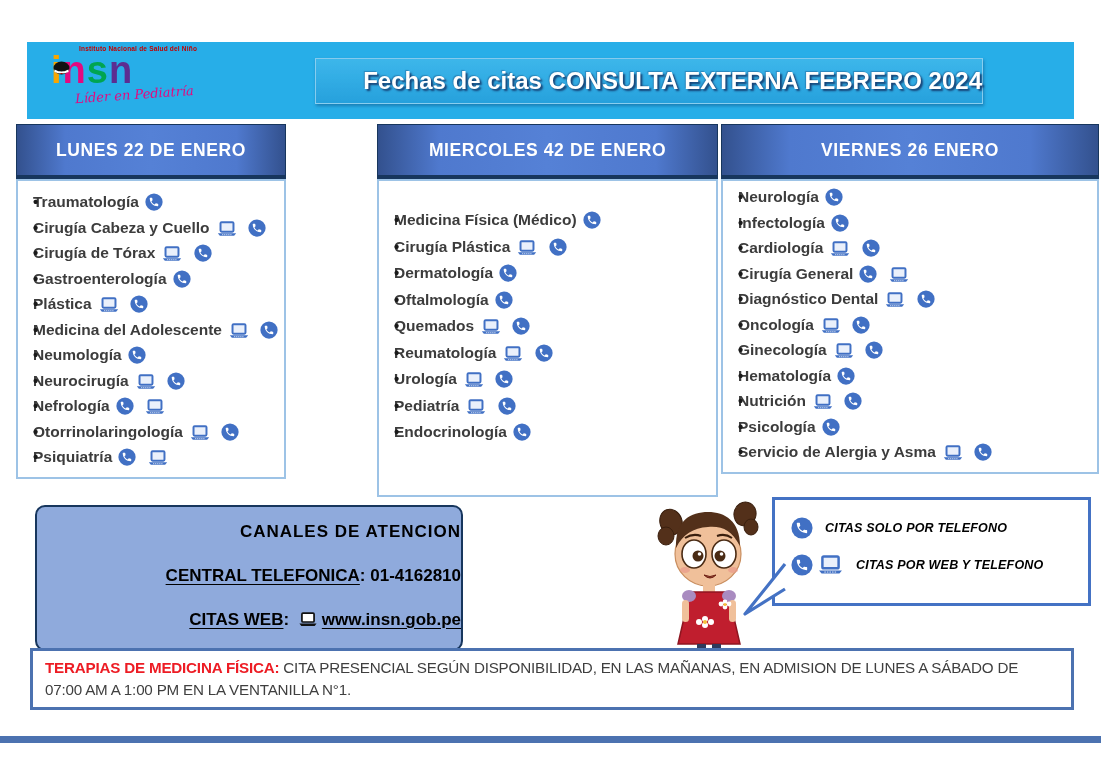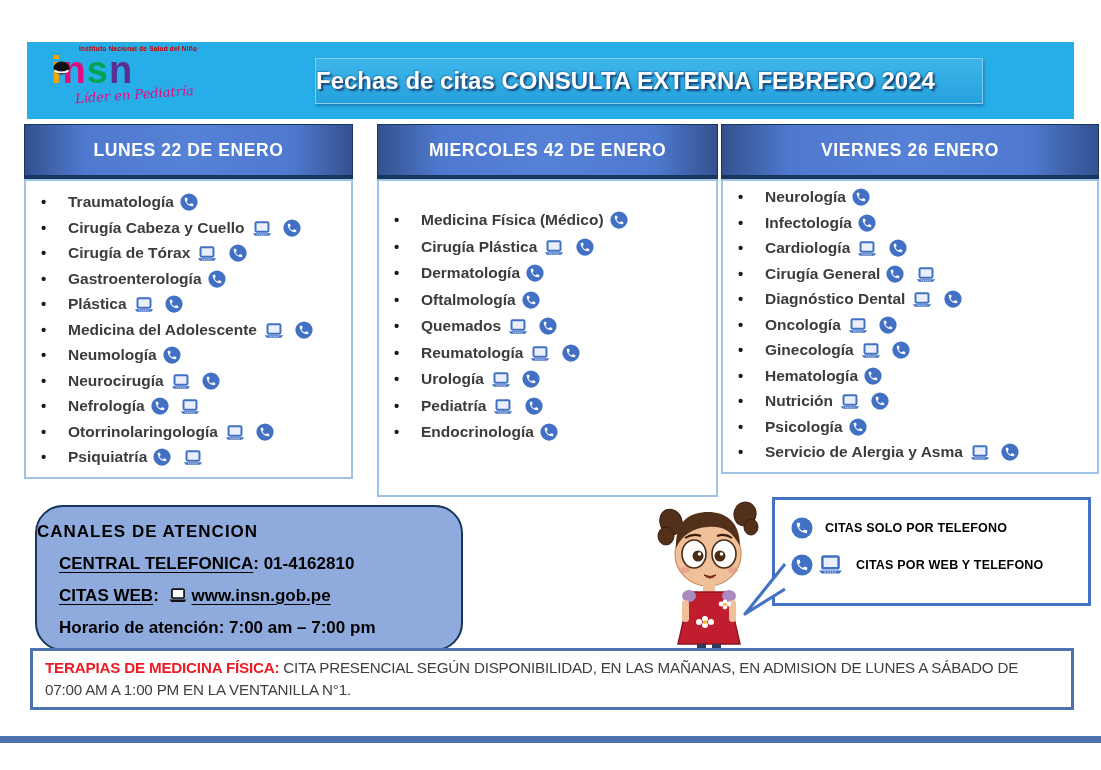--- a/index.html
+++ b/index.html
@@ -10,59 +10,59 @@
   .header-band{position:absolute;left:27px;top:42px;width:1047px;height:77px;background:#27AEE8;}
   .logo{position:absolute;left:14px;top:3px;width:210px;height:72px;}
   .org-line{font-size:6.5px;font-weight:bold;color:#C00000;margin-left:38px;letter-spacing:.2px;}
   .logo-word{position:relative;font-weight:900;font-size:38px;line-height:36px;letter-spacing:1px;margin-left:10px;}
   .logo-word .l0{color:#F7A600;} .logo-word .l1{color:#E4097F;}
   .logo-word .l2{color:#00A551;} .logo-word .l3{color:#5C2D91;}
   .logo-face{position:absolute;left:2px;top:-8px;width:17px;height:14px;}
   .tagline{font-family:"DejaVu Serif",serif;font-style:italic;color:#E4097F;font-size:13px;
            transform:rotate(-4deg);margin:-3px 0 0 34px;}
   .page-title{position:absolute;left:288px;top:16px;width:666px;height:44px;line-height:44px;
-              text-align:left;color:#fff;font-size:24px;font-weight:bold;
+              text-align:right;color:#fff;font-size:24px;font-weight:bold;
               text-shadow:2px 2px 2px rgba(16,40,90,.8),-1px -1px 1px rgba(16,40,90,.3);
               background:linear-gradient(180deg,rgba(255,255,255,.10),rgba(30,80,150,.14));
               border:1px solid rgba(150,210,240,.85);box-shadow:1px 2px 3px rgba(0,40,90,.35);}
 
   
   .col{position:absolute;top:124px;}
-  #col-0{left:24px;width:329px;} #col-1{left:377px;width:341px;} #col-2{left:721px;width:378px;}
+  #col-0{left:16px;width:270px;} #col-1{left:377px;width:341px;} #col-2{left:721px;width:378px;}
   .day-header{height:50px;display:flex;align-items:center;justify-content:center;
               color:#fff;font-size:17.5px;font-weight:bold;letter-spacing:.6px;
               background:linear-gradient(90deg,#33518E 0%,#4F79CE 18%,#5581D6 50%,#4F79CE 82%,#33518E 100%);
               border:1px solid #17365D;border-bottom:4px solid #17365D;}
   .list-box{border:2px solid #9DC3E6;background:#fff;height:284px;margin:0;}
   #col-0 .list-box{padding-top:12px;} #col-1 .list-box{padding-top:30px;} #col-2 .list-box{padding-top:7px;}
   ul.specialties{list-style:none;margin:0;padding:0;}
-  ul.specialties li{position:relative;padding-left:42px;margin-bottom:7.5px;
+  ul.specialties li{position:relative;padding-left:15px;margin-bottom:7.5px;
                     font-size:15.5px;font-weight:600;color:#3C3C3C;line-height:17px;white-space:nowrap;}
   #col-1 ul.specialties li{margin-bottom:8.5px;}
   ul.specialties li::before{content:"•";position:absolute;left:15px;top:0;color:#1a1a1a;font-size:15px;}
   .icons{display:inline-block;}
   .icons .ic{display:inline-block;vertical-align:-4px;margin-left:6px;}
   .ic.svg-phone svg{width:18px;height:18px;display:block;}
   .ic.svg-laptop svg{width:22px;height:16px;display:block;}
 
   
   .channels{position:absolute;left:35px;top:505px;width:424px;height:142px;background:#8FAADC;
-            border:2.5px solid #17365D;border-radius:28px;text-align:left;color:#000;}
+            border:2.5px solid #17365D;border-radius:10px;text-align:right;color:#000;}
   .ch-title{margin-top:15px;font-size:17px;font-weight:800;letter-spacing:1px;}
-  .ch-line{margin-top:12px;font-size:17px;font-weight:bold;padding-left:22px;}
+  .ch-line{margin-top:24px;font-size:17px;font-weight:bold;padding-left:22px;}
   .u{text-decoration:underline;text-underline-offset:3px;}
   .web-ic{display:inline-block;vertical-align:-2px;margin:0 4px;}
   .web-ic svg{width:20px;height:15px;display:block;}
 
   
   .girl{position:absolute;left:646px;top:496px;width:128px;height:168px;}
   .bubble{position:absolute;left:772px;top:497px;width:313px;height:103px;background:#fff;
           border:3px solid #4472C4;}
   .bubble-tail{position:absolute;left:-32px;bottom:-14px;width:44px;height:54px;}
-  .legend-row{display:flex;align-items:center;margin:15px 0 0 16px;}
+  .legend-row{display:flex;align-items:center;margin:15px 0 0 16px;font-style:italic;}
   .legend-row.first{margin-top:17px;}
   .legend-row .ic{margin-right:4px;}
   .legend-row .svg-phone svg{width:22px;height:22px;display:block;}
   .legend-row .svg-laptop svg{width:27px;height:20px;display:block;}
   .legend-text{font-size:12.5px;font-weight:bold;color:#000;letter-spacing:.2px;margin-left:8px;}
 
   
   .notice{position:absolute;left:30px;top:648px;width:1044px;height:62px;background:#fff;
           border:3px solid #4C72B0;box-sizing:border-box;padding:6px 12px;
           font-size:15.2px;color:#3F3F3F;line-height:1.45;letter-spacing:-.2px;}

